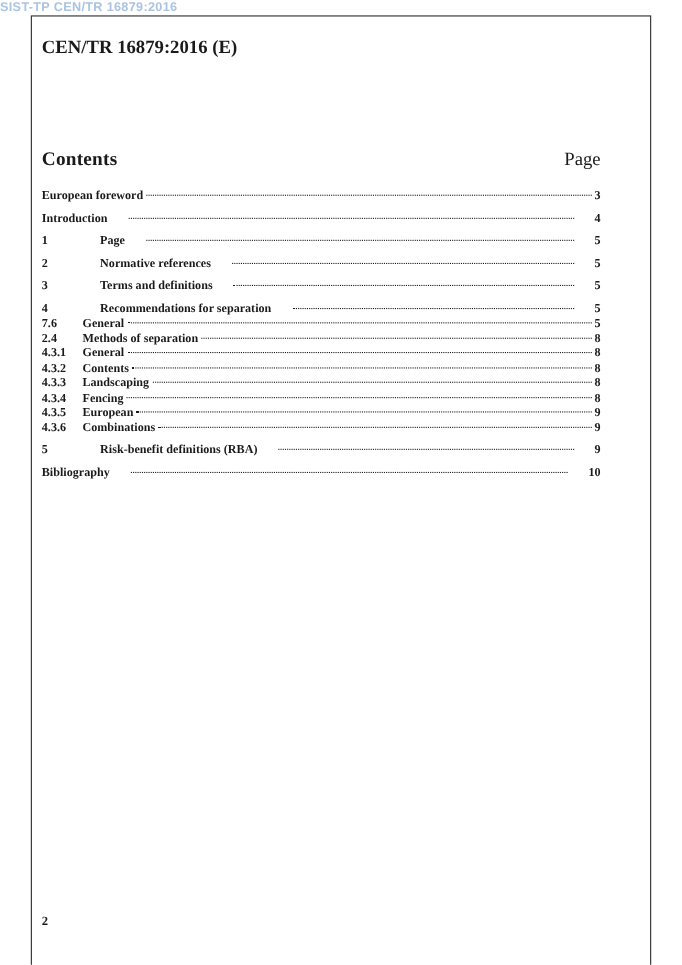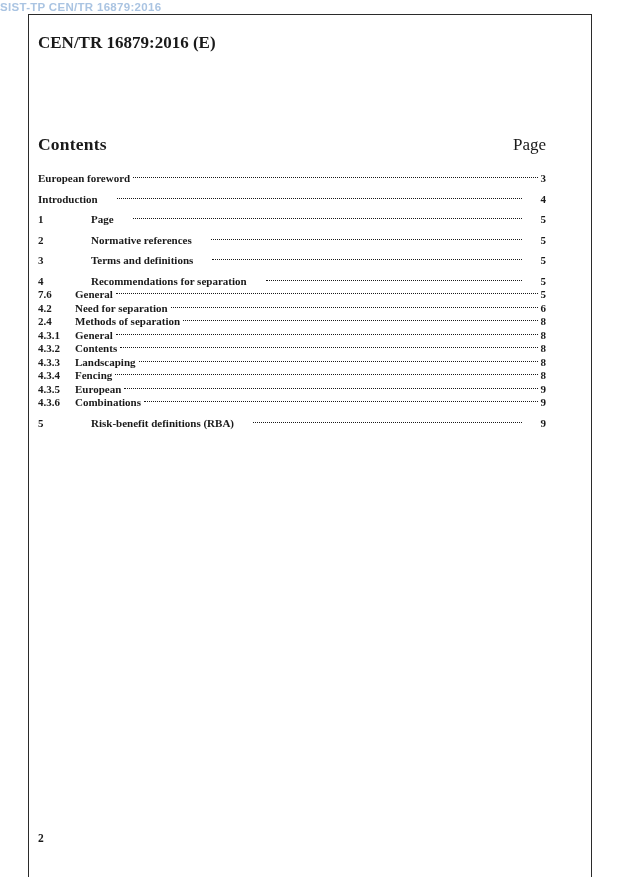--- a/index.html
+++ b/index.html
@@ -157,26 +157,20 @@
     <span class="pg">5</span>
   </div>
 
   <div class="toc-row">
     <span class="num">7.6</span>
     <span class="title">General</span>
     <span class="leader"></span>
     <span class="pg">5</span>
   </div>
 
-  <div class="toc-row">
-    <span class="num">4.2</span>
-    <span class="title">Need for separation</span>
-    <span class="leader"></span>
-    <span class="pg">6</span>
-  </div>
 
   <div class="toc-row">
     <span class="num">2.4</span>
     <span class="title">Methods of separation</span>
     <span class="leader"></span>
     <span class="pg">8</span>
   </div>
 
   <div class="toc-row">
     <span class="num">4.3.1</span>
@@ -220,16 +214,21 @@
     <span class="pg">9</span>
   </div>
 
   <div class="toc-row gap">
     <span class="num">5</span>
     <span class="title">Risk-benefit definitions (RBA)</span>
     <span class="leader"></span>
     <span class="pg">9</span>
   </div>
 
+  <div class="toc-row gap">
+    <span class="title">Bibliography</span>
+    <span class="leader"></span>
+    <span class="pg">10</span>
+  </div>
 
 </div>
 
 <div class="footer-page">2</div>
 
 </body></html>

